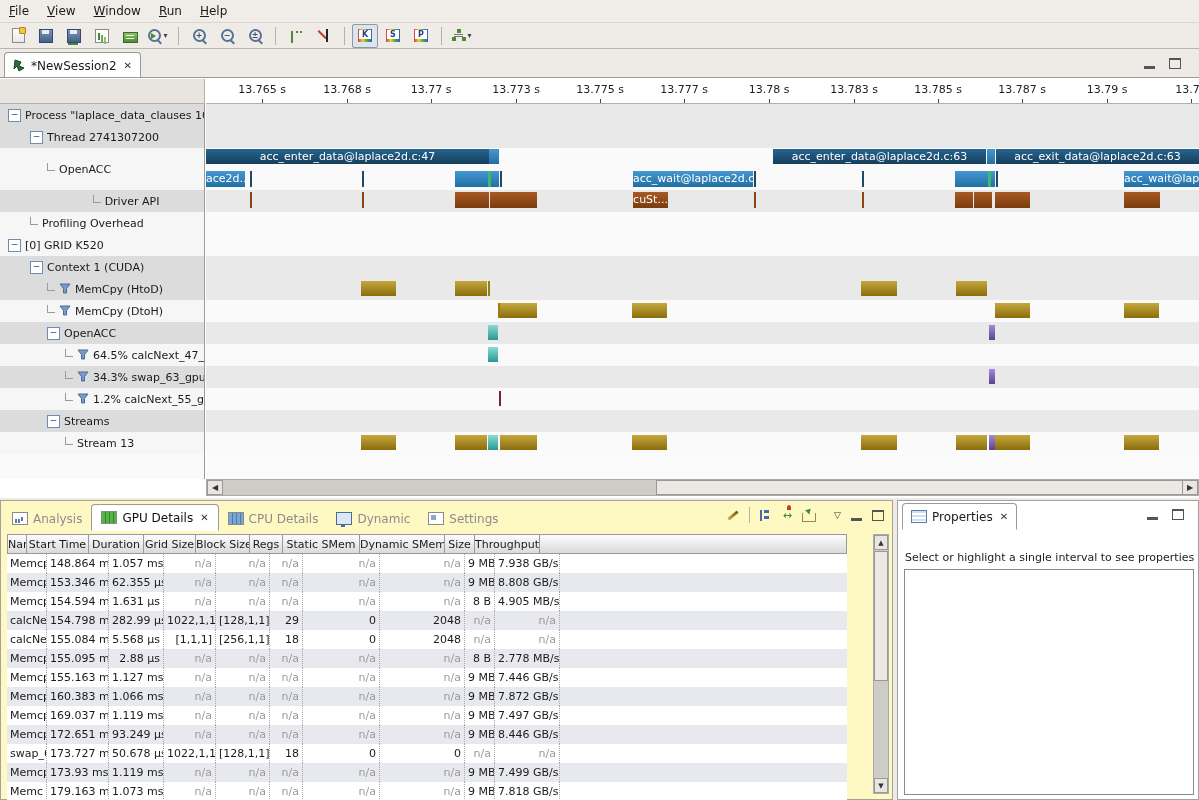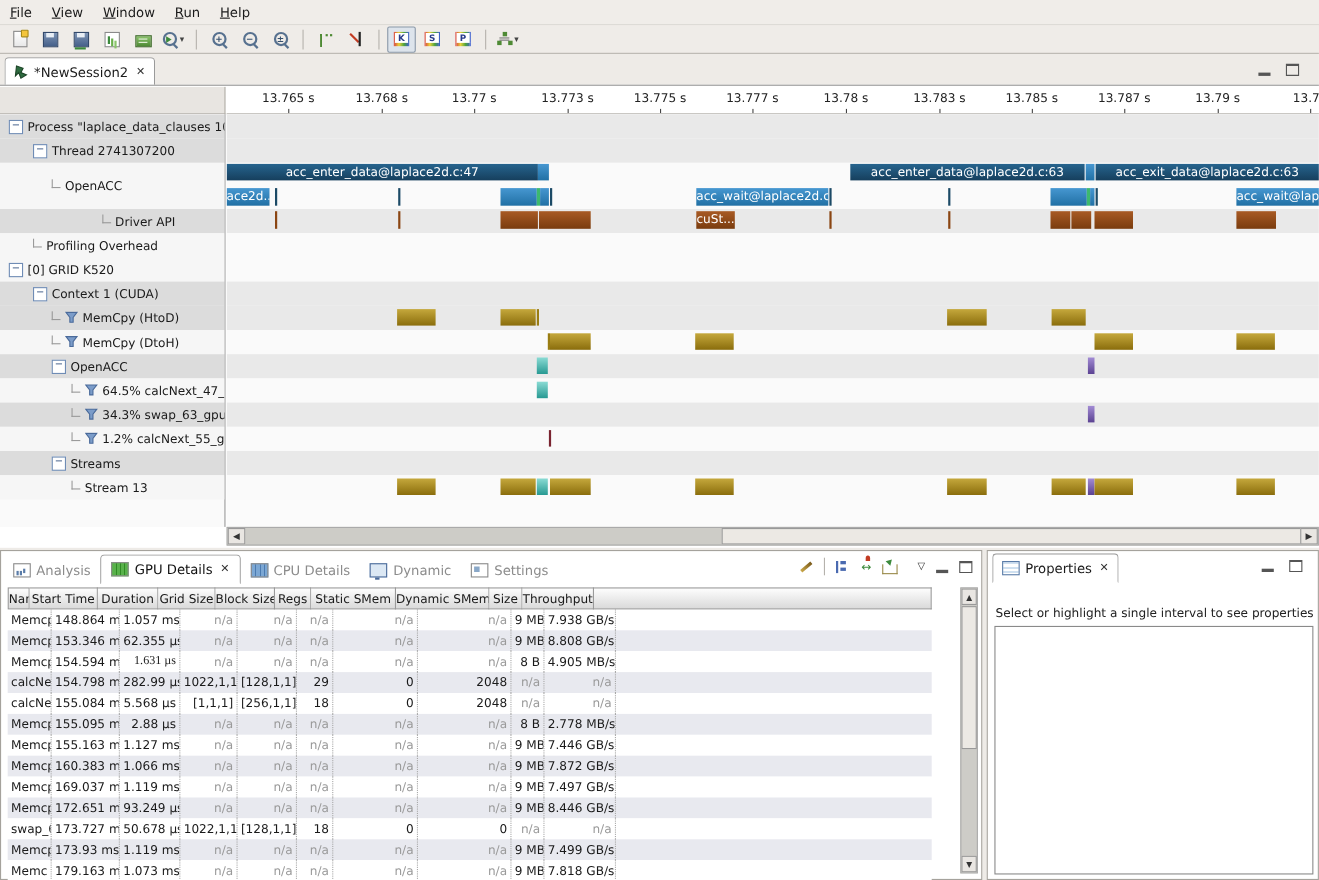--- a/index.html
+++ b/index.html
@@ -65,21 +65,21 @@
   .bar.gold{background:linear-gradient(#c5a83c,#8a6d0c);}
   .bar.gold-thin{background:#9a7d12;}
   .bar.teal{background:linear-gradient(#8adbd4,#279992);}
   .bar.purple{background:linear-gradient(#a28bd4,#5b4292);}
   .bar.darkred{background:#7a2430;}
   
   #tl-hscroll{position:absolute;left:206px;top:401px;width:993px;height:17px;background:#cdccc7;border:1px solid #aaa;box-sizing:border-box;}
   .sb-btn{position:absolute;top:0;width:16px;height:15px;background:#e9e6e2;border:1px solid #999;box-sizing:border-box;text-align:center;font-size:8px;line-height:14px;color:#333;}
   .sb-thumb{position:absolute;top:0;height:15px;background:#ece9e4;border:1px solid #999;box-sizing:border-box;}
   
-  #bl-panel{position:absolute;left:0;top:500px;width:893px;height:300px;background:#ffffff;border:1px solid #a5a29c;box-sizing:border-box;}
+  #bl-panel{position:absolute;left:0;top:500px;width:893px;height:300px;background:#fef9c3;border:1px solid #a5a29c;box-sizing:border-box;}
   #btabs{position:absolute;left:2px;top:2px;height:28px;display:flex;align-items:flex-end;}
   .btab{height:25px;display:flex;align-items:center;gap:5px;padding:0 9px;color:#8c8c8c;border-radius:4px 4px 0 0;}
   .btab.active{background:#fff;border:1px solid #9a9a9a;border-bottom:1px solid #fff;color:#111;}
   .bico{width:14px;height:11px;border:1px solid #8a8a8a;background:#fff;position:relative;flex:none;}
   .analysis-icon::after{content:"";position:absolute;left:2px;bottom:1px;width:2px;height:4px;background:#5a7ca8;box-shadow:3px 0 0 #5a7ca8,6px -2px 0 #5a7ca8;}
   .gpu-details-icon{background:repeating-linear-gradient(90deg,#58b24a 0 3px,#2f8a24 3px 4px),#58b24a;}
   .cpu-details-icon{background:repeating-linear-gradient(90deg,#7ba7d4 0 3px,#4a7ab0 3px 4px),#7ba7d4;}
   .console-icon{background:#dce8f4;border-color:#4a6a9a;}
   .console-icon::after{content:"";position:absolute;left:4px;bottom:-3px;width:4px;height:2px;background:#4a6a9a;}
   .settings-icon::after{content:"";position:absolute;left:2px;top:2px;width:5px;height:5px;background:#8aa8c8;}
@@ -452,21 +452,21 @@
             <div class="tcell na" style="width: 54px; text-align: right;">n/a</div>
             <div class="tcell na" style="width: 33px; text-align: right;">n/a</div>
             <div class="tcell na" style="width: 77px; text-align: right;">n/a</div>
             <div class="tcell na" style="width: 85px; text-align: right;">n/a</div>
             <div class="tcell" style="width: 30px; text-align: right;">9 MB</div>
             <div class="tcell" style="width: 65px; text-align: right;">8.808 GB/s</div>
           </div>
           <div class="trw">
             <div class="tcell" style="width: 40px; text-align: left;">Memcp</div>
             <div class="tcell" style="width: 62px; text-align: right;">154.594 ms</div>
-            <div class="tcell" style="width: 55px; text-align: right; font-family: Liberation Serif, serif;">1.631 µs</div>
+            <div class="tcell" style="width: 55px; text-align: right;">1.631 µs</div>
             <div class="tcell na" style="width: 52px; text-align: right;">n/a</div>
             <div class="tcell na" style="width: 54px; text-align: right;">n/a</div>
             <div class="tcell na" style="width: 33px; text-align: right;">n/a</div>
             <div class="tcell na" style="width: 77px; text-align: right;">n/a</div>
             <div class="tcell na" style="width: 85px; text-align: right;">n/a</div>
             <div class="tcell" style="width: 30px; text-align: right;">8 B</div>
             <div class="tcell" style="width: 65px; text-align: right;">4.905 MB/s</div>
           </div>
           <div class="trw alt">
             <div class="tcell" style="width: 40px; text-align: left;">calcNe</div>

